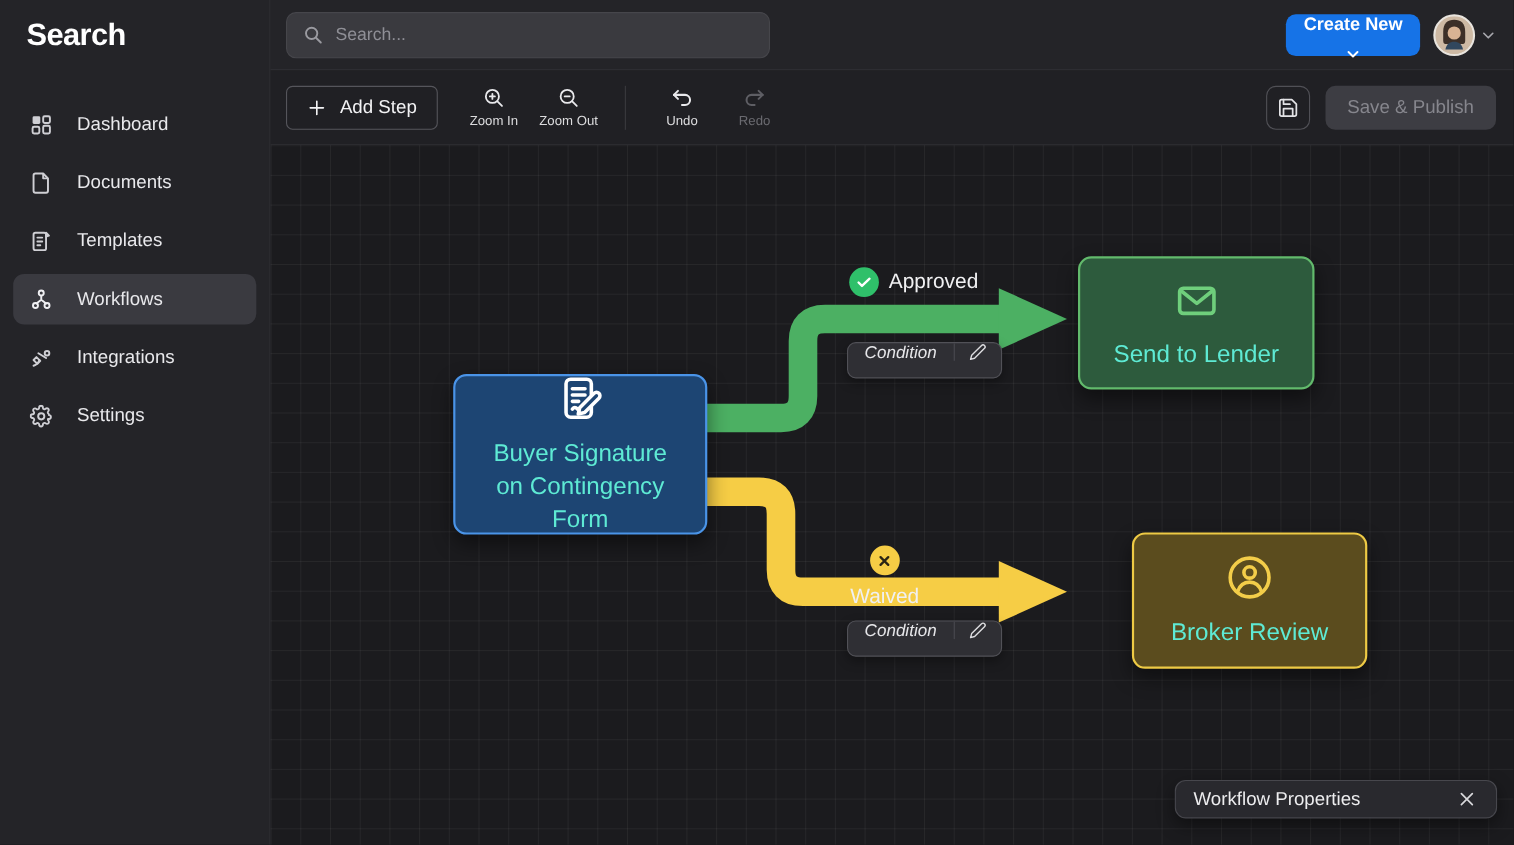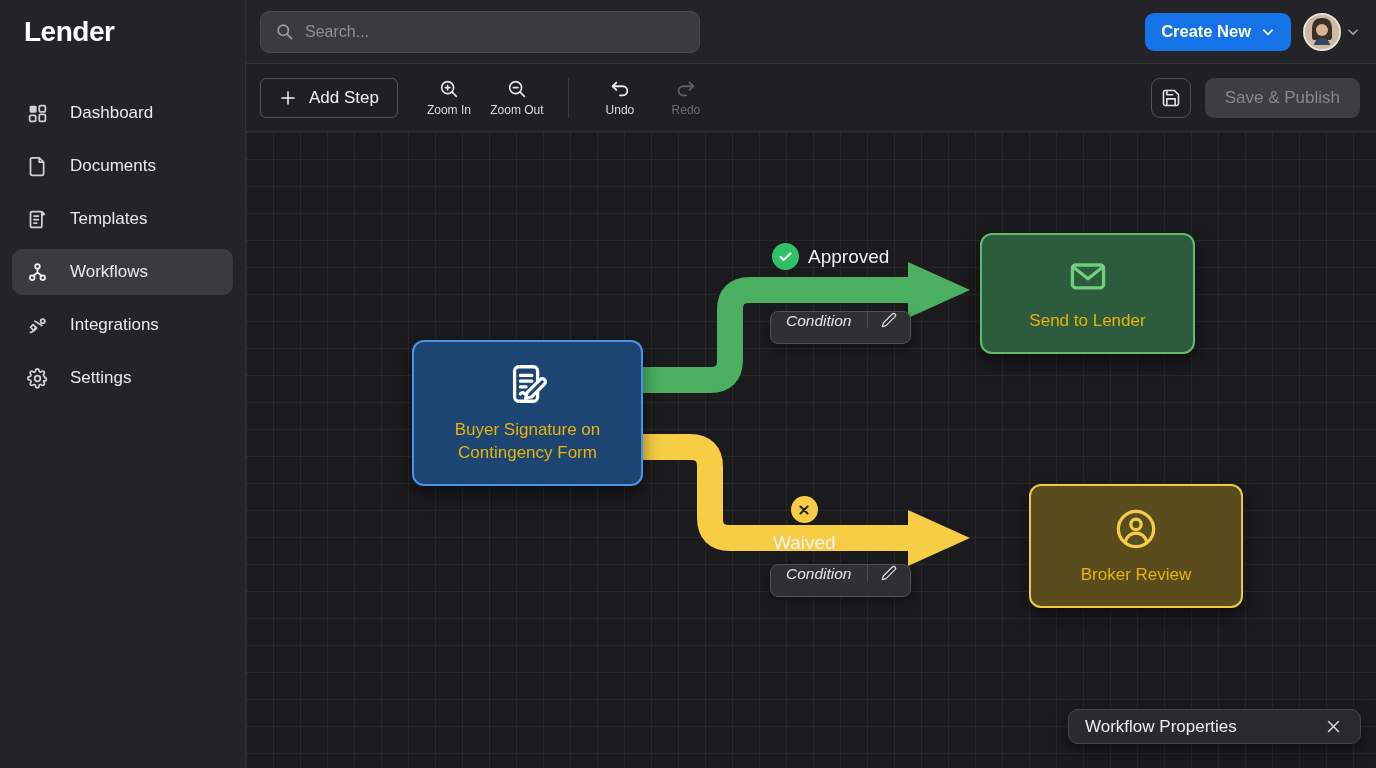--- a/index.html
+++ b/index.html
@@ -26,21 +26,21 @@
   .topbar { height:64px; background:#242428; border-bottom:1px solid #323237;
     display:flex; align-items:center; padding:0 16px 0 14px; gap:16px; }
   .search { width:440px; height:42px; background:#3a3a3f; border:1px solid #46464b;
     border-radius:9px; display:flex; align-items:center; padding:0 14px; gap:11px; }
   .search input { background:transparent; border:none; outline:none; color:#e8e8ea;
     font-size:16px; width:100%; font-family:"Liberation Sans", sans-serif; }
   .search input::placeholder { color:#8f8f96; }
   .topbar-right { margin-left:auto; display:flex; align-items:center; gap:12px; }
   .btn-create { height:38px; background:#1673e7; color:#ffffff; border:none; border-radius:9px;
     font-size:16.5px; font-weight:700; padding:0 16px; display:flex; align-items:center; gap:10px;
-    cursor:pointer; font-family:"Liberation Sans", sans-serif; }
+    cursor:pointer; font-family:"Liberation Sans", sans-serif;flex-direction:column; }
   .avatar-wrap { display:flex; align-items:center; gap:5px; cursor:pointer; }
   .avatar { width:38px; height:38px; border-radius:50%; overflow:hidden; border:2px solid #e8e4de;
     background:#cdb9a4; }
 
   
   .toolbar { height:68px; background:#202024; border-bottom:1px solid #2d2d31;
     display:flex; align-items:center; padding:0 16px 0 14px; gap:22px; }
   .btn-addstep { height:40px; border:1.5px solid #55555b; background:transparent; color:#f2f2f4;
     border-radius:6px; font-size:17px; padding:0 18px; display:flex; align-items:center; gap:12px;
     cursor:pointer; font-family:"Liberation Sans", sans-serif; }
@@ -61,21 +61,21 @@
   .canvas { position:relative; flex:1; background-color:#1b1b1e;
     background-image:
       linear-gradient(rgba(255,255,255,0.05) 1px, transparent 1px),
       linear-gradient(90deg, rgba(255,255,255,0.05) 1px, transparent 1px);
     background-size:27px 27px; overflow:hidden; }
   .edges-svg { position:absolute; left:0; top:0; width:100%; height:100%; }
 
   .node { position:absolute; border-radius:12px; display:flex; flex-direction:column;
     align-items:center; justify-content:center; gap:12px; text-align:center;
     box-shadow:0 8px 18px rgba(0,0,0,0.45); cursor:pointer; }
-  .node .node-label { font-size:17px; color:#eab308; line-height:1.35; padding:0 14px; }
+  .node .node-label { font-size:22px; color:#5eead4; line-height:1.35; padding:0 14px; }
   .node-blue   { left:166px; top:208px; width:231px; height:146px; background:#1d4573; border:2.5px solid #4a94e8; }
   .node-green  { left:734px; top:101px; width:215px; height:121px; background:#2d5b3d; border:2.5px solid #62ba6c; }
   .node-yellow { left:735px; top:352px; width:214px; height:124px; background:#5b4c1e; border:2.5px solid #eeca45;margin-left:48px; }
 
   .edge-label { position:absolute; display:flex; align-items:center; gap:9px;
     font-size:19px; color:#f0f0f2; }
   .badge { width:27px; height:27px; border-radius:50%; display:flex; align-items:center; justify-content:center; }
   .badge-green { background:#2fc06a; }
   .badge-yellow { background:#f6cd45; }
 
@@ -91,21 +91,21 @@
     box-shadow:0 6px 16px rgba(0,0,0,0.45); }
   .props-panel .ptitle { font-size:17px; color:#ededef; }
   .props-close { background:transparent; border:none; cursor:pointer; display:flex; align-items:center; padding:2px; }
 </style>
 </head>
 <body>
 
 <div class="app">
 
   <aside class="sidebar">
-    <div class="logo">Lender</div>
+    <div class="logo">Search</div>
     <nav class="nav">
 
       <div class="nav-item">
         <span class="nicon">
           <svg width="21" height="21" viewBox="0 0 24 24" fill="none" stroke-width="2">
             <rect x="3" y="3" width="8" height="8" rx="1.5" fill="#cfcfd4" stroke="none"></rect>
             <rect x="14" y="3" width="7" height="7" rx="1.5"></rect>
             <rect x="3" y="14" width="7" height="7" rx="1.5"></rect>
             <rect x="14" y="13" width="7" height="8" rx="1.5"></rect>
           </svg>

